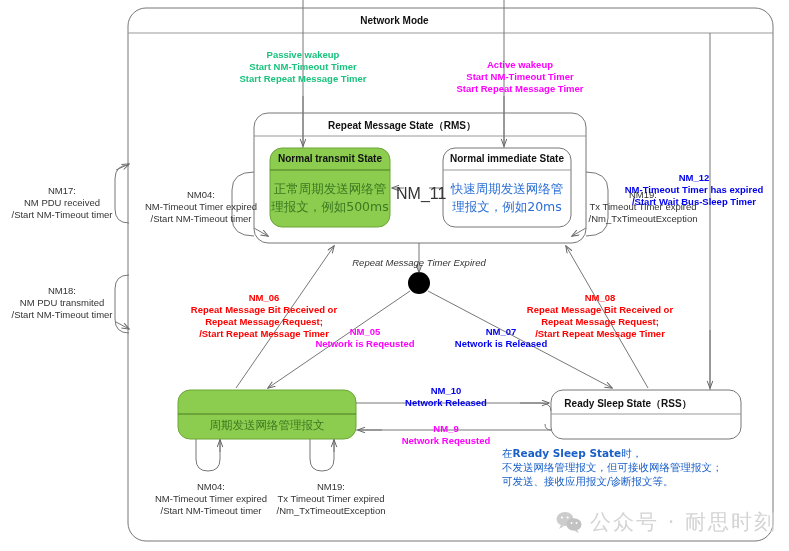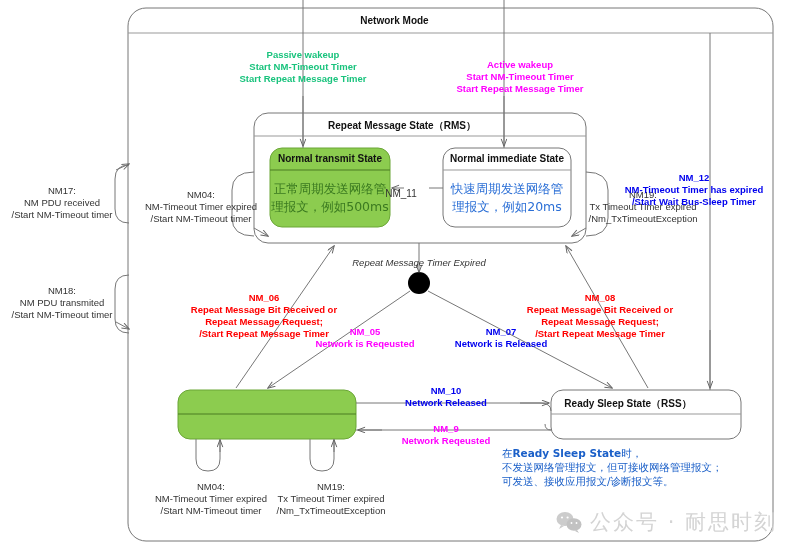--- a/index.html
+++ b/index.html
@@ -208,20 +208,21 @@
   <div class="box-title" style="left:254px; top:119px; width:296px;">Repeat Message State（RMS）</div>
 
   <div class="box-title" style="left:270px; top:153px; width:120px;">Normal transmit State</div>
   <div class="box-body green-body" style="left:270px; top:180px; width:120px;">正常周期发送网络管
 理报文，例如500ms</div>
 
   <div class="box-title" style="left:443px; top:153px; width:128px;">Normal immediate State</div>
   <div class="box-body" style="left:443px; top:180px; width:128px;">快速周期发送网络管
 理报文，例如20ms</div>
 
+  <div class="box-body green-body" style="left:178px; top:417px; width:178px; font-size:11.5px; line-height:16px;">周期发送网络管理报文</div>
 
   <div class="box-title" style="left:551px; top:397px; width:154px;">Ready Sleep State（RSS）</div>
 
   <div class="lbl lbl-grn" style="left:223px; top:49px; width:160px;">Passive wakeup
 Start NM-Timeout Timer
 Start Repeat Message Timer</div>
 
   <div class="lbl lbl-mag" style="left:440px; top:40px; width:160px;margin-top:19px;">Active wakeup
 Start NM-Timeout Timer
 Start Repeat Message Timer</div>
@@ -235,21 +236,21 @@
 /Start NM-Timeout timer</div>
 
   <div class="lbl lbl-plain" style="left:142px; top:182px; width:118px;">NM04:
 NM-Timeout Timer expired
 /Start NM-Timeout timer</div>
 
   <div class="lbl lbl-plain" style="left:582px; top:182px; width:122px;">NM19:
 Tx Timeout Timer expired
 /Nm_TxTimeoutException</div>
 
-  <div class="lbl lbl-plain" style="left:380px; top:181px; width:42px; font-size:10px;">NM_11</div>
+  <div class="lbl lbl-plain" style="left:396px; top:181px; width:42px; font-size:16px;">NM_11</div>
 
   <div class="lbl lbl-blu" style="left:604px; top:148px; width:180px;margin-top:24px;">NM_12
 NM-Timeout Timer has expired
 /Start Wait Bus-Sleep Timer</div>
 
   <div class="lbl lbl-plain" style="left:329px; top:250px; width:180px;font-style:italic;">Repeat Message Timer Expired</div>
 
   <div class="lbl lbl-red" style="left:186px; top:292px; width:156px;">NM_06
 Repeat Message Bit Received or
 Repeat Message Request;

